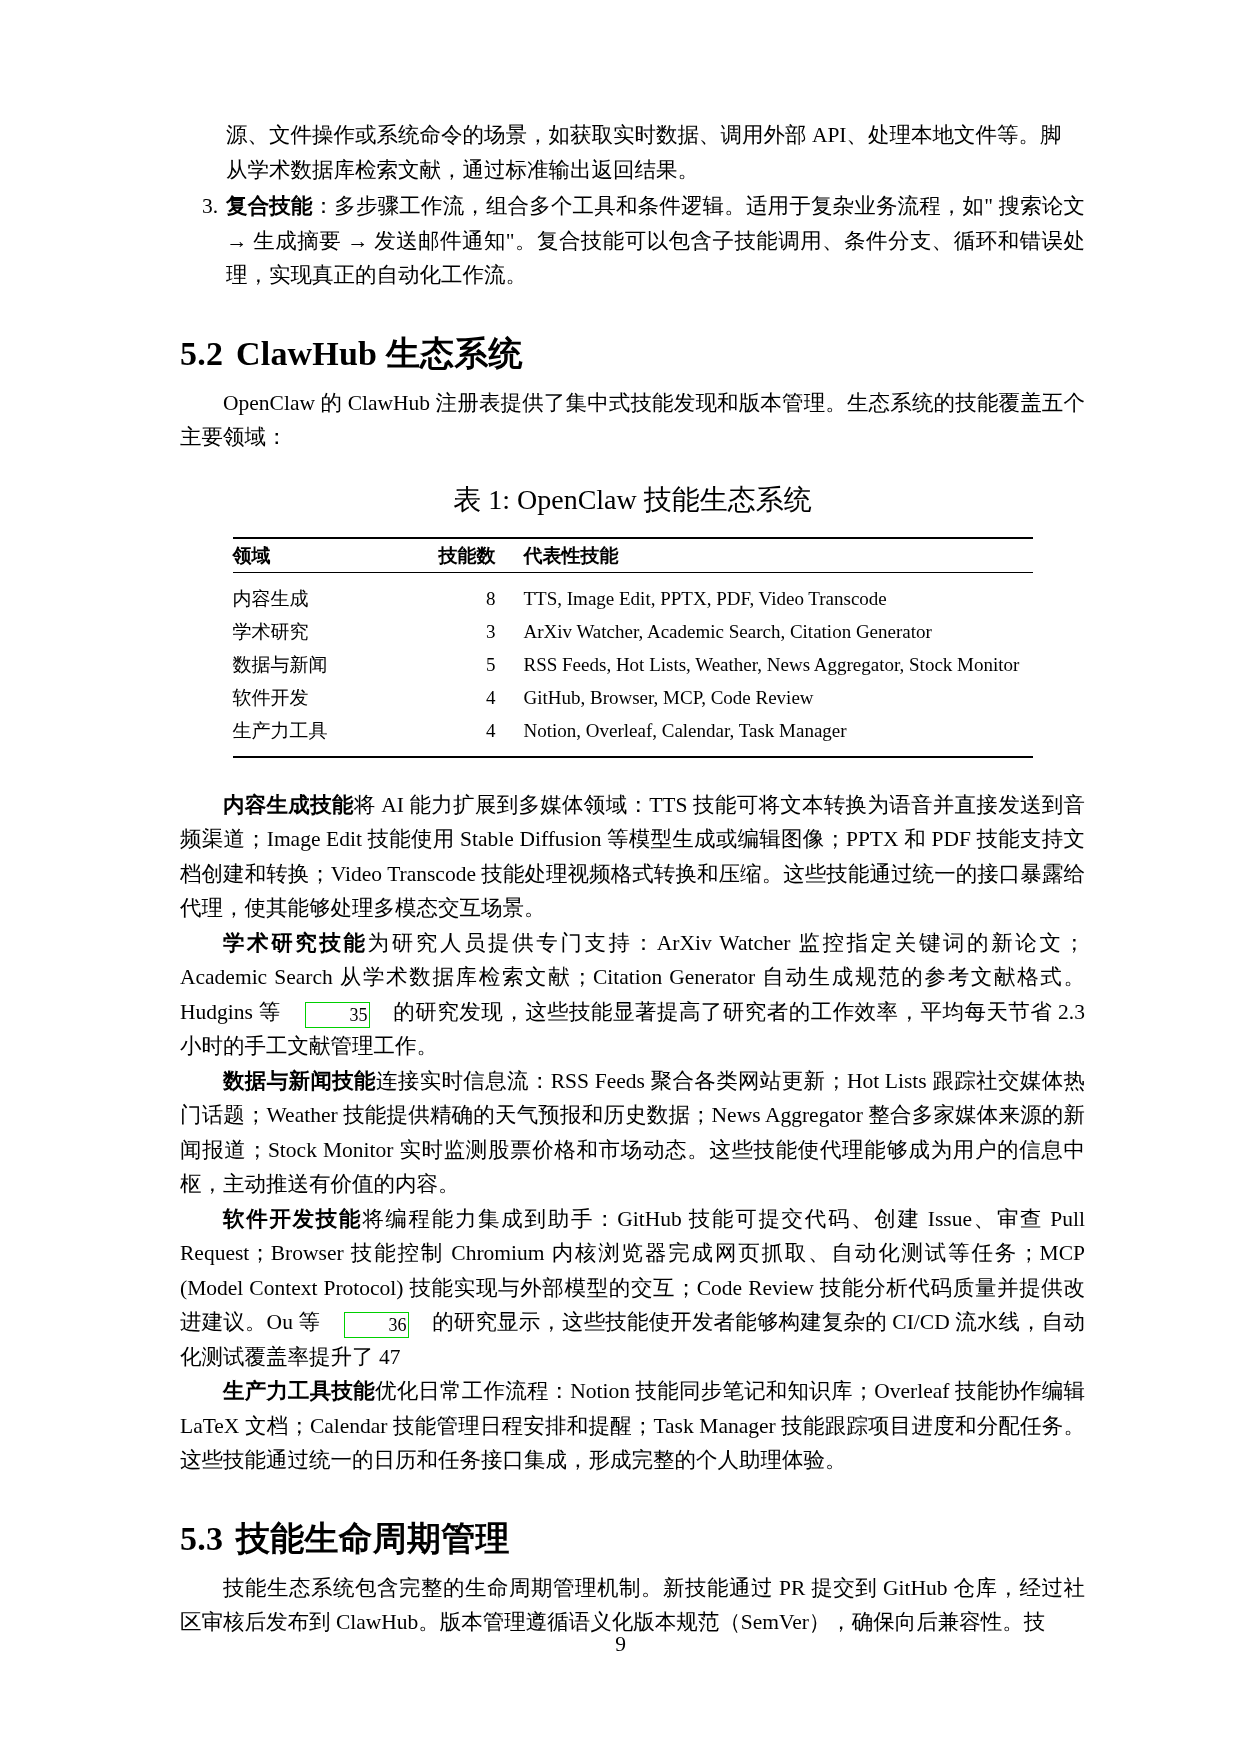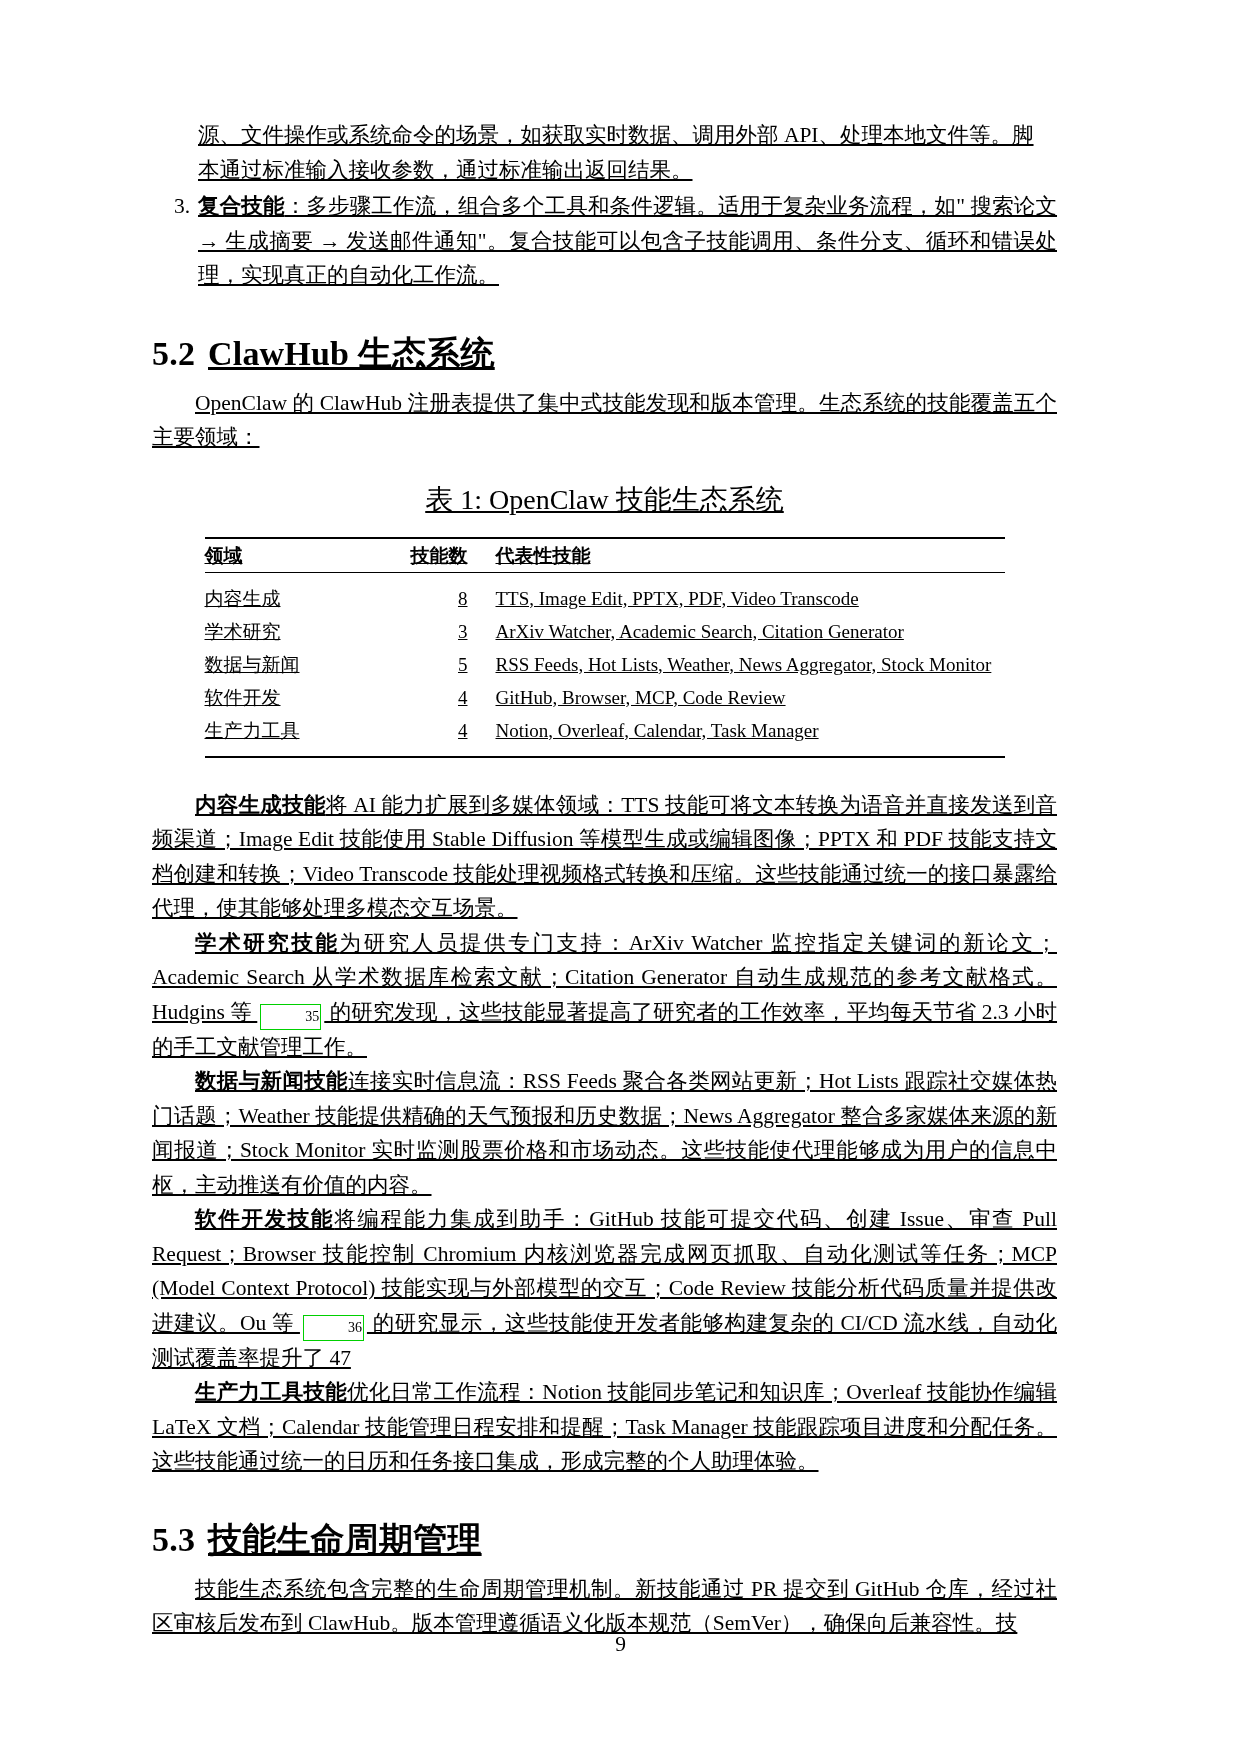--- a/index.html
+++ b/index.html
@@ -17,24 +17,23 @@
   }
   .page {
     position: absolute;
     left: 0; top: 0;
     width: 1241px;
     height: 1754px;
     overflow: hidden;
   }
   .content {
     position: absolute;
-    left: 152px;
+    left: 180px;
     top: 118px;
     width: 905px;
-    text-decoration: underline;
   }
 
   
   p, li, div, td, th {
     font-size: 21.5px;
     line-height: 34.5px;
     text-align: justify;
     text-justify: inter-ideograph;
   }
   .para {
@@ -117,25 +116,25 @@
   .hdr-row th { padding-top: 9px; padding-bottom: 9px; }
   .body-row td { padding-top: 3.5px; padding-bottom: 3.5px; }
   .body-row.first td { padding-top: 11px; }
   .body-row.last td { padding-bottom: 11px; }
 
   
   .cite {
     display: inline-block;
     border: 1.6px solid #00d000;
     padding: 0 1px;
-    margin: 0 3px;
+    margin: 0 18px;
     line-height: 24px;
     color: #000;
     text-decoration: none;
-    font-size: 14px;
+    font-size: 18px;
     vertical-align: -2px;
   }
 
   
   .page-number {
     position: absolute;
     left: 0;
     top: 1630px;
     width: 1241px;
     text-align: center;
@@ -145,21 +144,21 @@
 </style>
 </head>
 <body>
 
 <div class="page">
   <div class="content">
 
     <div>
       <div class="enum-item" style="padding-left:46px;margin-top:0;">
         <p class="cont-line">源、文件操作或系统命令的场景，如获取实时数据、调用外部 API、处理本地文件等。脚</p>
-        <p class="cont-line">本通过标准输入接收参数，通过标准输出返回结果。</p>
+        <p class="cont-line">从学术数据库检索文献，通过标准输出返回结果。</p>
       </div>
     </div>
 
     <ul class="enum-list">
       <li class="enum-item">
         <span class="enum-num">3.</span>
         <span class="bold">复合技能</span><span>：多步骤工作流，组合多个工具和条件逻辑。适用于复杂业务流程，如" 搜索论文 → 生成摘要 → 发送邮件通知"。复合技能可以包含子技能调用、条件分支、循环和错误处理，实现真正的自动化工作流。</span>
       </li>
     </ul>
 

